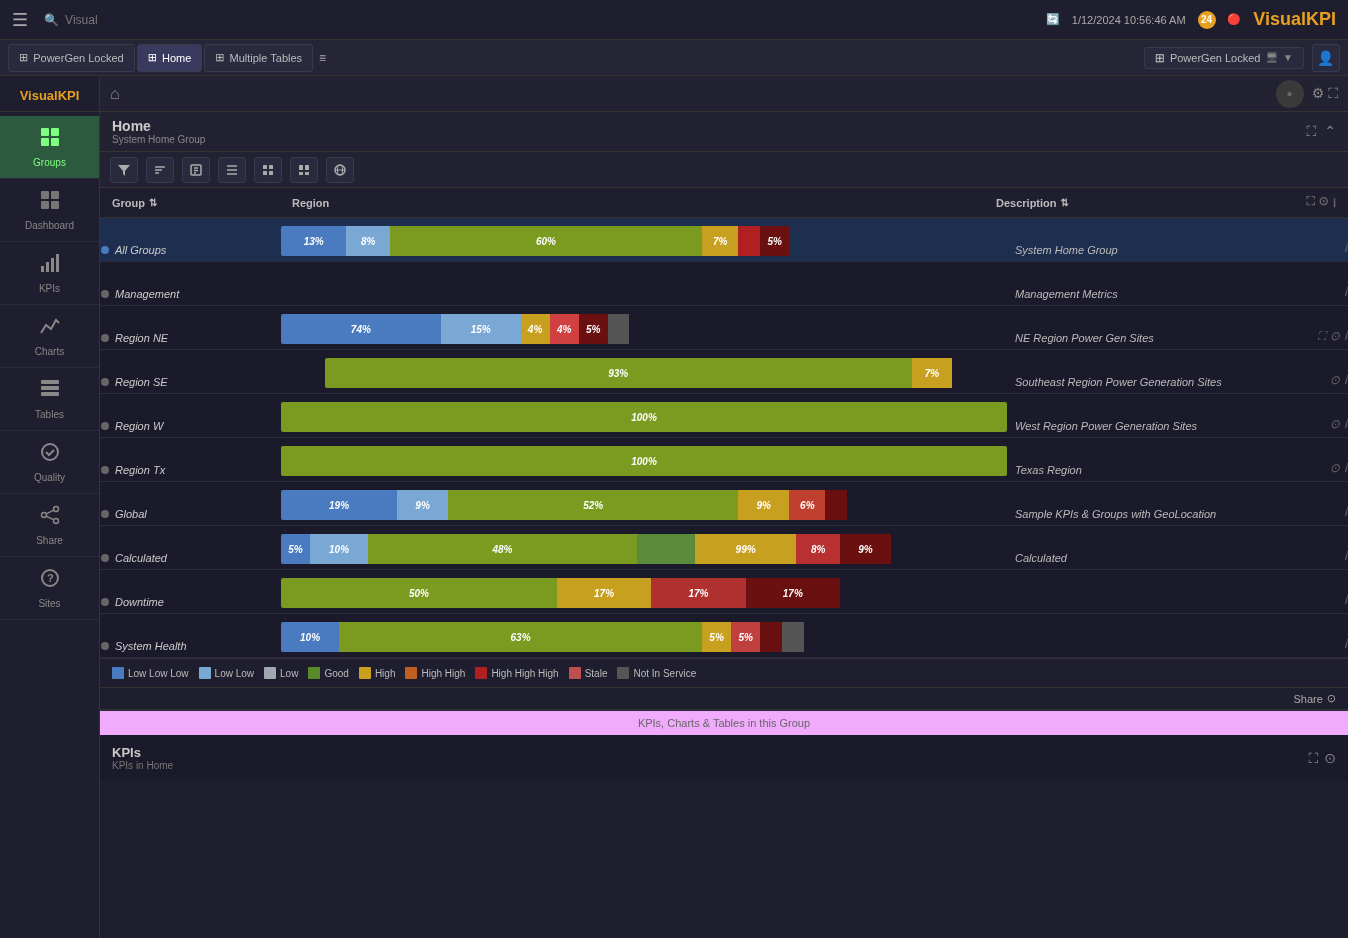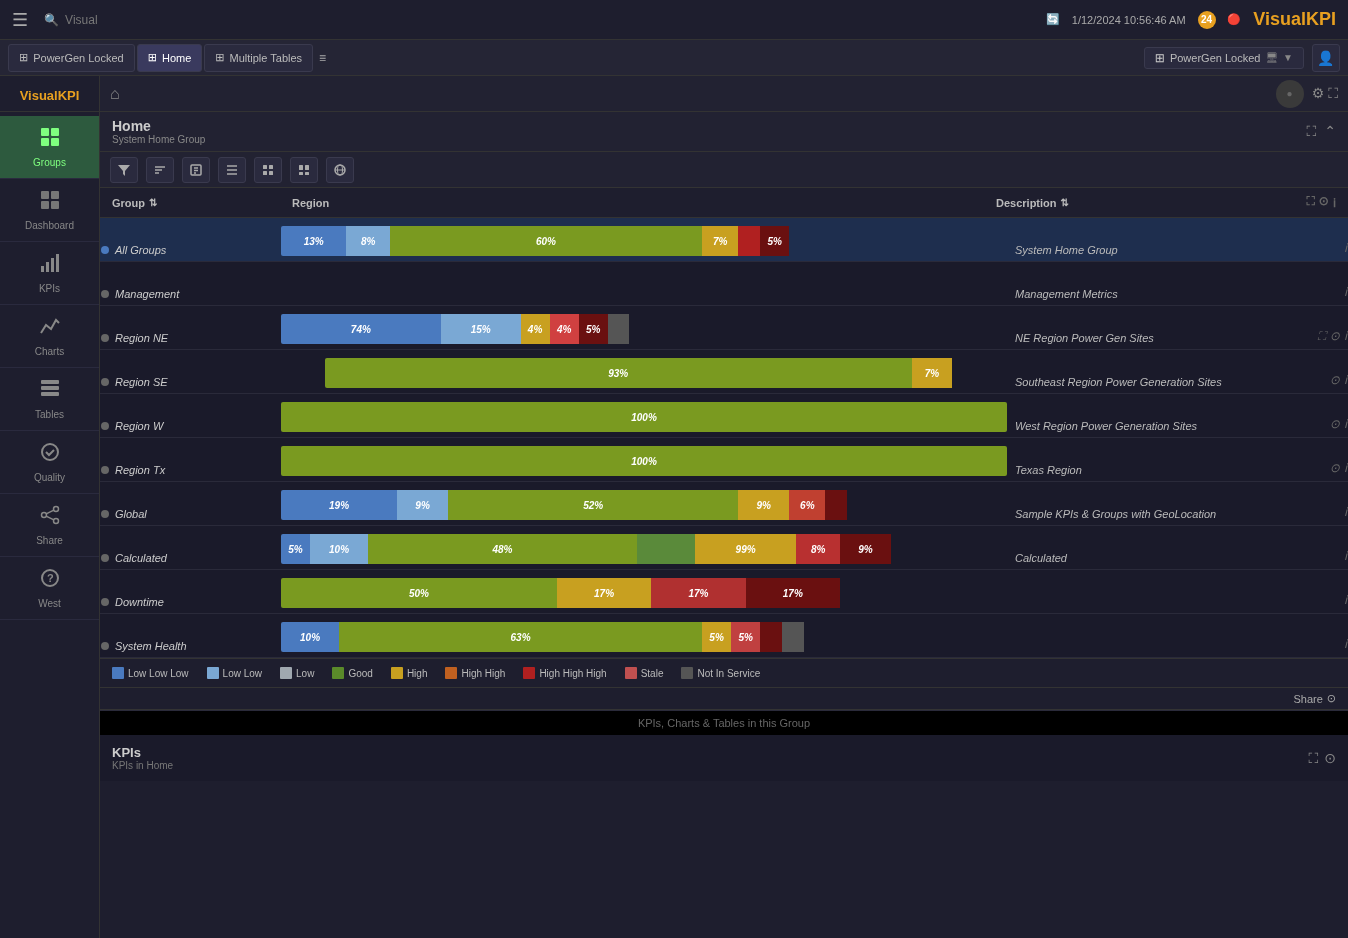--- a/index.html
+++ b/index.html
@@ -176,21 +176,21 @@
     .icon-small { font-size: 12px; color: #666; cursor: pointer; }
 
     
     .legend-bar {
       padding: 8px 12px;
       background: #1e1e2e;
       border-top: 1px solid #333;
       border-bottom: 1px solid #333;
       display: flex;
       flex-wrap: wrap;
-      gap: 18px;
+      gap: 10px;
       align-items: flex-start;
     }
     .legend-item { display: flex; align-items: center; gap: 4px; font-size: 10px; color: #bbb; }
     .legend-color { width: 12px; height: 12px; border-radius: 1px; }
 
     
     .share-bar {
       padding: 4px 12px;
       display: flex;
       justify-content: flex-end;
@@ -209,21 +209,21 @@
     .kpis-subtitle { font-size: 10px; color: #777; }
     .kpis-controls { display: flex; gap: 6px; }
 
     .scrollable-content { overflow-y: auto; height: calc(938px - 76px - 36px); }
 
     .section-divider {
       text-align: center;
       font-size: 11px;
       color: #666;
       padding: 6px;
-      background: #000000;
+      background: #f0abfc;
       border-top: 1px solid #2a2a3a;
     }
   </style>
 </head>
 <body>
 
 <div class="top-bar">
   <div class="top-bar-left">
     <span class="hamburger">☰</span>
     <div class="search-bar">
@@ -357,21 +357,21 @@
       <span class="sidebar-label">Share</span>
     </div>
 
     <div class="sidebar-item">
       <div class="sidebar-icon">
         <svg width="22" height="22" viewBox="0 0 22 22">
           <circle cx="11" cy="11" r="8" stroke="#888" stroke-width="2" fill="none"></circle>
           <text x="8" y="15" fill="#888" font-size="11" font-weight="bold">?</text>
         </svg>
       </div>
-      <span class="sidebar-label">West</span>
+      <span class="sidebar-label">Sites</span>
     </div>
   </div>
 
   <div class="content">
 
     <div class="breadcrumb-bar">
       <span style="color:#888;font-size:16px;">⌂</span>
       <div class="breadcrumb-spacer"></div>
       <div style="width:28px;height:28px;background:#3a3a3a;border-radius:50%;display:flex;align-items:center;justify-content:center;">
         <span style="font-size:10px;color:#666;">●</span>

